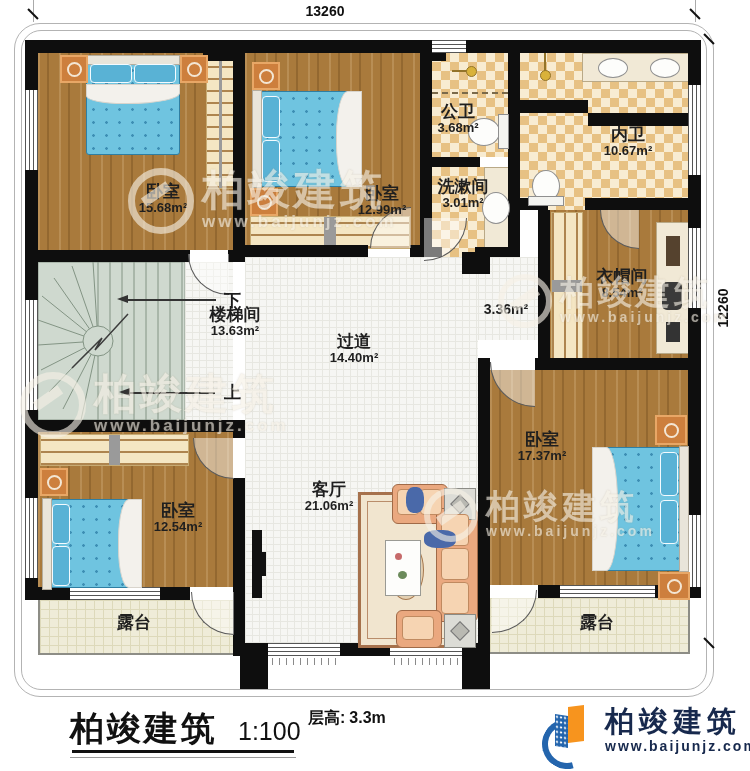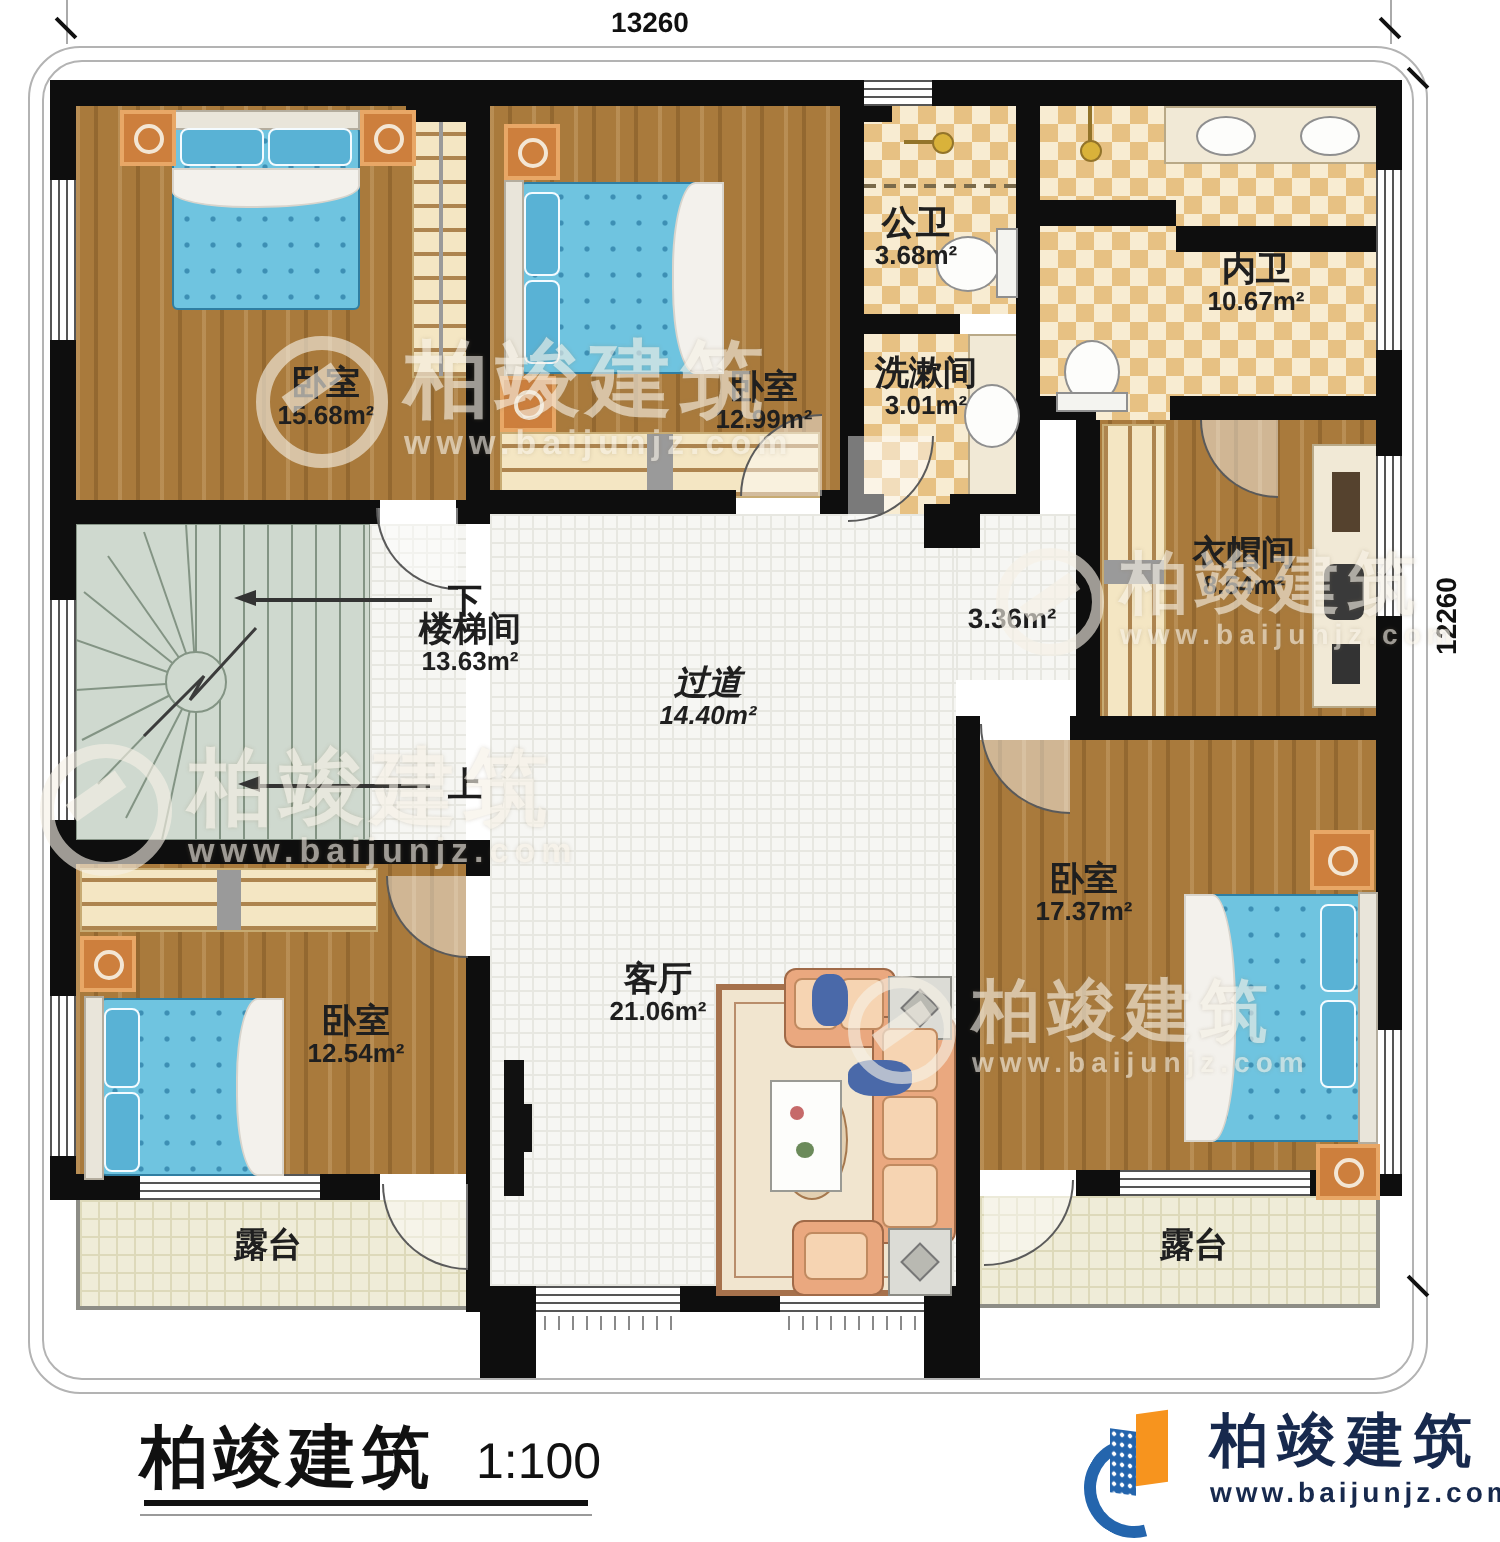--- a/index.html
+++ b/index.html
@@ -324,21 +324,21 @@
   <div class="rarea">10.67m²</div>
 </div>
 <div class="rlabel" style="left:622px;top:268px;">
   <div class="rname">衣帽间</div>
   <div class="rarea">8.54m²</div>
 </div>
 <div class="rlabel" style="left:235px;top:306px;">
   <div class="rname">楼梯间</div>
   <div class="rarea">13.63m²</div>
 </div>
-<div class="rlabel" style="left:354px;top:333px;font-style:italic;">
+<div class="rlabel" style="left:354px;top:333px;">
   <div class="rname">过道</div>
   <div class="rarea">14.40m²</div>
 </div>
 <div class="rlabel" style="left:506px;top:302px;">
   <div class="rarea" style="font-size:14px;">3.36m²</div>
 </div>
 <div class="rlabel" style="left:178px;top:502px;">
   <div class="rname">卧室</div>
   <div class="rarea">12.54m²</div>
 </div>
@@ -384,20 +384,21 @@
       <div class="wm-name">柏竣建筑</div>
        <div class="wm-url">www.baijunjz.com</div>
     </div>
 </div>
 
 <div class="tb-title">柏竣建筑</div>
 <div class="tb-scale">1:100</div>
 <div class="tb-line1"></div>
 <div class="tb-line2"></div>
 <div class="tb-info">
+  <div><span>层高:</span><span>3.3m</span></div>
 </div>
 <div class="logo">
   <div class="logo-icon">
     <div class="li-arc"></div>
       <div class="li-b1"></div>
       <div class="li-b2"></div>
   </div>
   <div>
     <div class="logo-name">柏竣建筑</div>
     <div class="logo-url">www.baijunjz.com</div>

